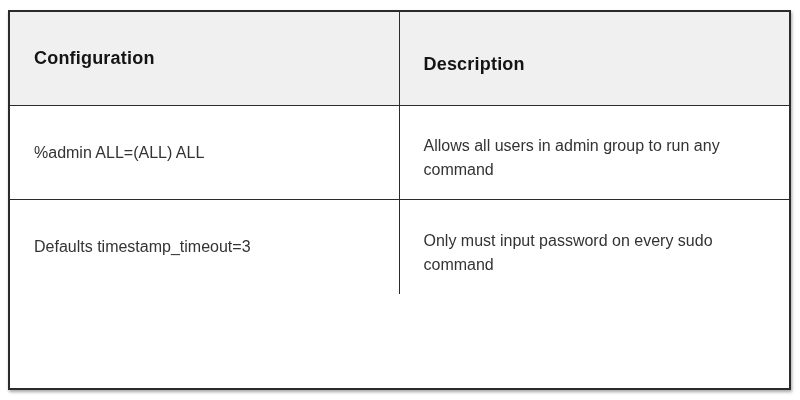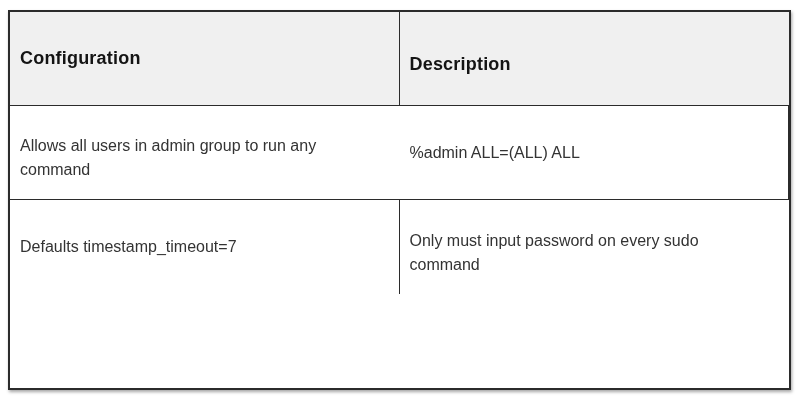--- a/index.html
+++ b/index.html
@@ -29,21 +29,21 @@
     box-shadow: 1px 2px 3px rgba(0,0,0,0.35);
     display: grid;
     grid-template-columns: 1fr 1fr;
     grid-template-rows: 1fr 1fr 1fr 1fr;
     background: #ffffff;
   }
 
   .cell {
     display: flex;
     align-items: center;
-    padding-left: 10px;
+    padding-left: 24px;
     padding-right: 18px;
     border-bottom: 1.5px solid #2b2b2b;
     background: #ffffff;
     font-size: 16px;
     color: #333333;
     line-height: 1.5;
   }
 
   .cell.col-config {
     border-right: 1.5px solid #2b2b2b;
@@ -76,29 +76,29 @@
 <div class="stage">
   <div class="config-table">
 
     <div class="cell col-config header-cell">
       <span class="cell-text">Configuration</span>
     </div>
     <div class="cell col-desc header-cell">
       <span class="cell-text">Description</span>
     </div>
 
+    <div class="cell col-config">
+      <span class="cell-text">%admin ALL=(ALL) ALL</span>
+    </div>
     <div class="cell col-desc">
       <span class="cell-text">Allows all users in admin group to run any command</span>
-    </div>
-    <div class="cell col-config">
-      <span class="cell-text">%admin ALL=(ALL) ALL</span>
     </div>
 
 
     <div class="cell col-config last-row">
-      <span class="cell-text">Defaults timestamp_timeout=7</span>
+      <span class="cell-text">Defaults timestamp_timeout=3</span>
     </div>
     <div class="cell col-desc last-row">
       <span class="cell-text">Only must input password on every sudo command</span>
     </div>
 
   </div>
 </div>
 
 </body></html>

